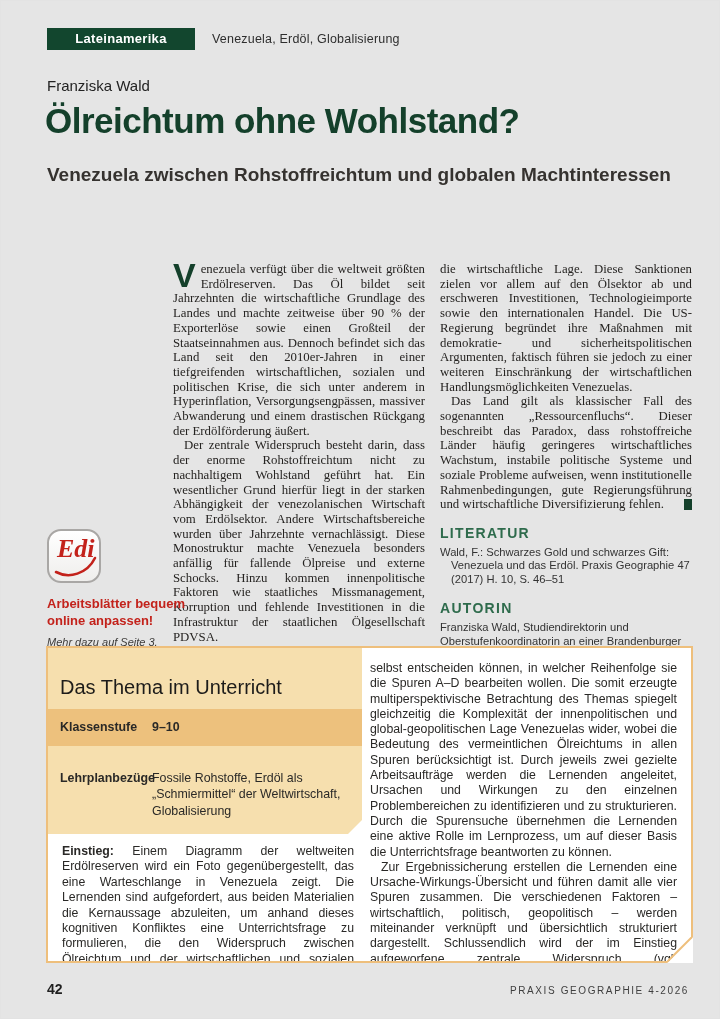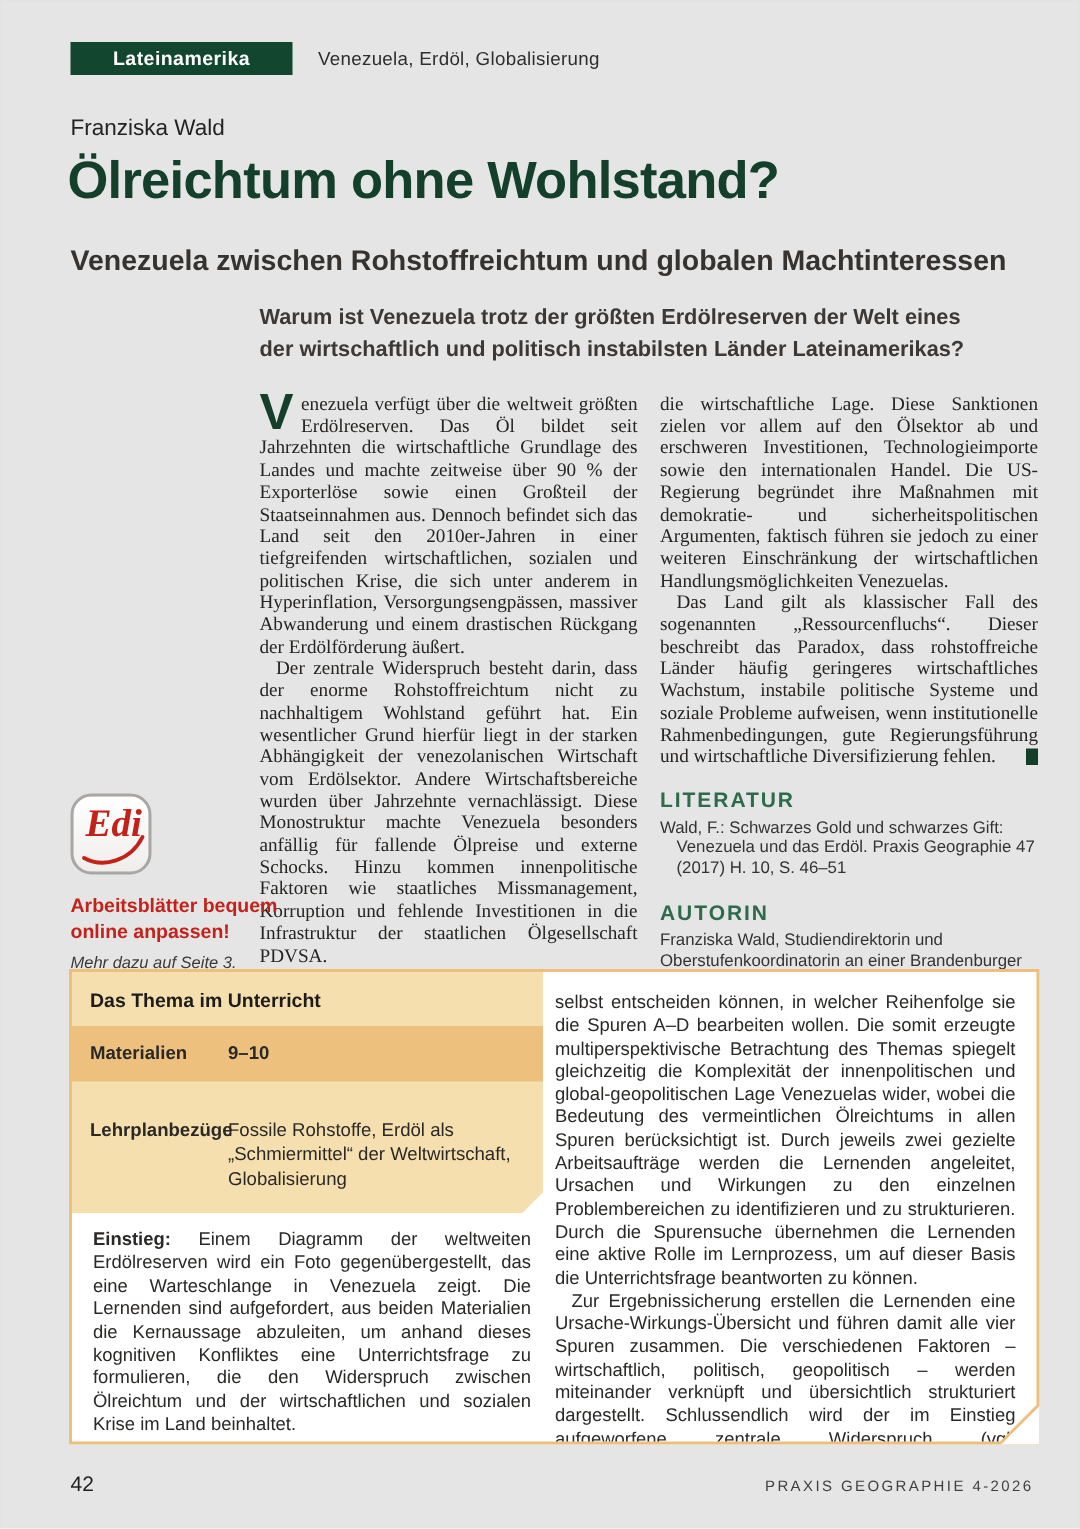--- a/index.html
+++ b/index.html
@@ -48,56 +48,55 @@
   .edi-bold{margin-top:13px;font-weight:700;font-size:13px;line-height:1.3;color:#c3221b;}
   .edi-italic{margin-top:6px;font-style:italic;font-size:11px;color:#3c3a38;white-space:nowrap;}
 
   
   .tbox{position:absolute;left:45px;top:645px;width:647px;height:317px;border:2px solid #eebf7c;
         box-sizing:border-box;background:#fff;}
   .tbox-flex{display:flex;height:100%;overflow:hidden;}
   .tbox-left{width:316px;flex:none;}
   .tan{margin:-2px 0 10px -2px;width:316px;background:#f6dfae;box-sizing:border-box;
        clip-path:polygon(0 0,100% 0,100% calc(100% - 14px),calc(100% - 14px) 100%,0 100%);}
-  .tan-title{font-weight:700;font-size:13px;color:#1d1c1a;padding:13px 14px 10px;}
+  .tan-title{font-weight:400;font-size:20px;color:#1d1c1a;padding:30px 14px 10px;}
   .tan-band{background:#edc17d;padding:7px 14px;}
   .tan-row{display:flex;font-size:12.4px;line-height:1.35;padding:3px 0;}
   .tan-label{width:92px;flex:none;font-weight:700;color:#2a2927;}
   .tan-band .tan-value{font-weight:700;color:#2a2927;}
   .tan-last{display:flex;padding:24px 14px 14px;font-size:12.4px;line-height:1.35;}
   .tan-last .tan-value{color:#2a2927;}
   .tbox-para{margin:4px 10px 0 14px;font-size:12.3px;line-height:15.4px;text-align:justify;
              color:#2a2927;hyphens:auto;}
   .tbox-right{flex:1;padding:13px 14px 0 6px;font-size:12.3px;line-height:15.3px;
               text-align:justify;color:#2a2927;hyphens:auto;}
   .tbox-right p{margin:0;}
   .corner{position:absolute;right:-2px;bottom:-2px;}
 
   
   .footer{position:absolute;top:980px;left:0;right:0;display:flex;justify-content:space-between;
           align-items:baseline;padding:0 30px 0 46px;}
-  .pageno{font-size:14px;color:#1f1f1f;}
+  .pageno{font-size:14px;color:#1f1f1f;font-weight:bold;}
   .journal{font-size:10px;letter-spacing:1.6px;color:#3f3f3f;}
 </style>
 </head>
 <body>
 
 <div class="page">
 
   <div class="topbar">
     <div class="badge">Lateinamerika</div>
     <div class="keywords">Venezuela, Erdöl, Globalisierung</div>
   </div>
 
   <div class="author">Franziska Wald</div>
 
   <h1 class="title" style="margin:0">Ölreichtum ohne Wohlstand?</h1>
   <h2 class="subtitle" style="margin:0">Venezuela zwischen Rohstoffreichtum und globalen Machtinteressen</h2>
 
-  <div class="lead">Warum ist Venezuela trotz der größten Erdölreserven der Welt eines der wirtschaftlich und politisch instabilsten Länder Lateinamerikas?</div>
 
   <div class="columns">
     <div class="col">
       <p><span class="dropcap">V</span><span>enezuela verfügt über die weltweit größten Erdölreserven. Das Öl bildet seit Jahrzehnten die wirtschaftliche Grundlage des Landes und machte zeitweise über 90 % der Exporterlöse sowie einen Großteil der Staatseinnahmen aus. Dennoch befindet sich das Land seit den 2010er-Jahren in einer tiefgreifenden wirtschaftlichen, sozialen und politischen Krise, die sich unter anderem in Hyperinflation, Versorgungsengpässen, massiver Abwanderung und einem drastischen Rückgang der Erdölförderung äußert.</span></p>
       <p class="ind">Der zentrale Widerspruch besteht darin, dass der enorme Rohstoffreichtum nicht zu nachhaltigem Wohlstand geführt hat. Ein wesentlicher Grund hierfür liegt in der starken Abhängigkeit der venezolanischen Wirtschaft vom Erdölsektor. Andere Wirtschaftsbereiche wurden über Jahrzehnte vernachlässigt. Diese Monostruktur machte Venezuela besonders anfällig für fallende Ölpreise und externe Schocks. Hinzu kommen innenpolitische Faktoren wie staatliches Missmanagement, Korruption und fehlende Investitionen in die Infrastruktur der staatlichen Ölgesellschaft PDVSA.</p>
       <p class="ind">Auf geopolitischer Ebene verschärfen internationale Sanktionen, insbesondere durch die USA,</p>
     </div>
     <div class="col">
       <p>die wirtschaftliche Lage. Diese Sanktionen zielen vor allem auf den Ölsektor ab und erschweren Investitionen, Technologieimporte sowie den internationalen Handel. Die US-Regierung begründet ihre Maßnahmen mit demokratie- und sicherheitspolitischen Argumenten, faktisch führen sie jedoch zu einer weiteren Einschränkung der wirtschaftlichen Handlungsmöglichkeiten Venezuelas.</p>
       <p class="ind"><span>Das Land gilt als klassischer Fall des sogenannten „Ressourcenfluchs“. Dieser beschreibt das Paradox, dass rohstoffreiche Länder häufig geringeres wirtschaftliches Wachstum, instabile politische Systeme und soziale Probleme aufweisen, wenn institutionelle Rahmenbedingungen, gute Regierungsführung und wirtschaftliche Diversifizierung fehlen.</span><span class="endmark"></span></p>
@@ -119,21 +118,21 @@
     <div class="edi-italic">Mehr dazu auf Seite 3.</div>
   </div>
 
   <div class="tbox">
     <div class="tbox-flex">
       <div class="tbox-left">
         <div class="tan">
           <div class="tan-title">Das Thema im Unterricht</div>
           <div class="tan-band">
             <div class="tan-row">
-              <span class="tan-label">Materialien</span>
+              <span class="tan-label">Klassenstufe</span>
               <span class="tan-value">9–10</span>
             </div>
           </div>
           <div class="tan-last">
             <span class="tan-label">Lehrplanbezüge</span>
             <span class="tan-value">Fossile Rohstoffe, Erdöl als „Schmiermittel“ der Weltwirtschaft, Globalisierung</span>
           </div>
         </div>
         <p class="tbox-para"><b>Einstieg:</b><span> Einem Diagramm der weltweiten Erdölreserven wird ein Foto gegenübergestellt, das eine Warteschlange in Venezuela zeigt. Die Lernenden sind aufgefordert, aus beiden Materialien die Kernaussage abzuleiten, um anhand dieses kognitiven Konfliktes eine Unterrichtsfrage zu formulieren, die den Widerspruch zwischen Ölreichtum und der wirtschaftlichen und sozialen Krise im Land beinhaltet.</span></p>
 

